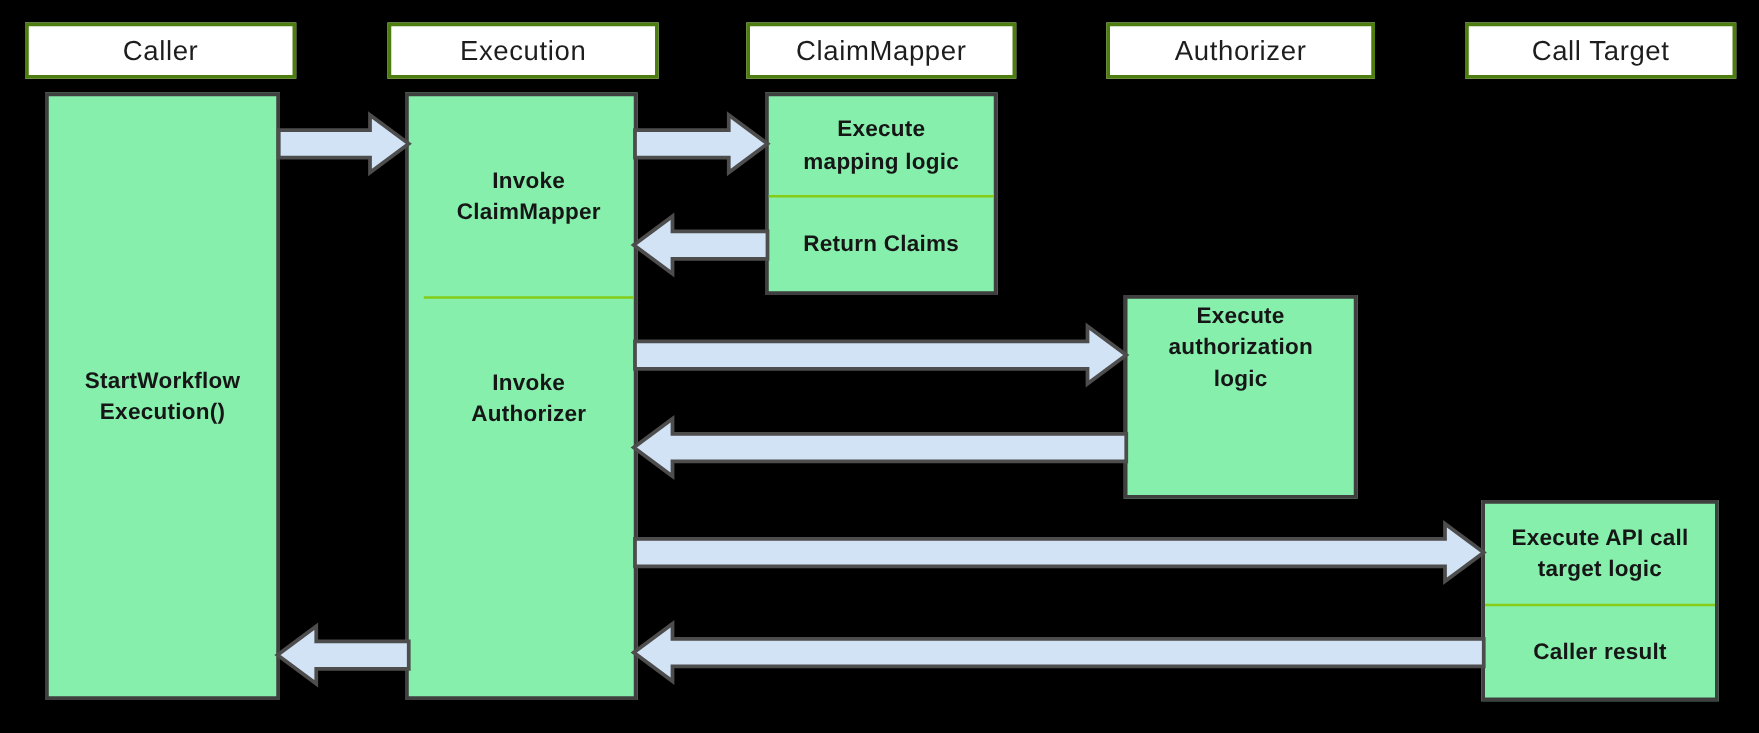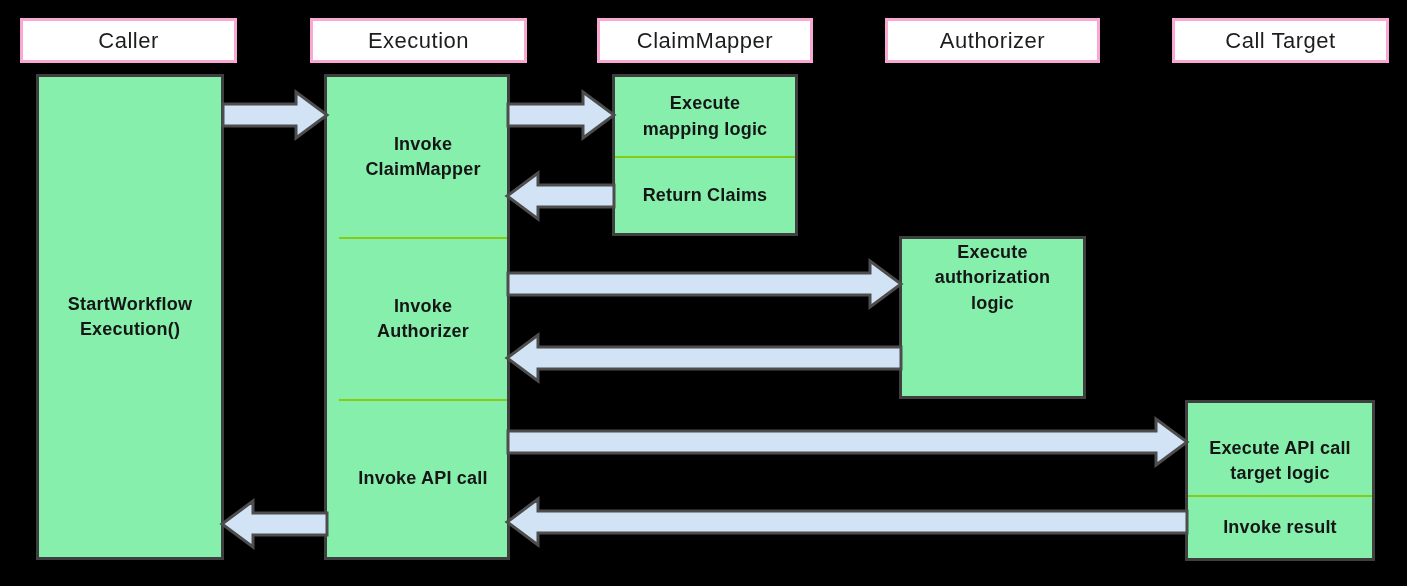--- a/index.html
+++ b/index.html
@@ -9,21 +9,21 @@
     height: 586px;
     background: #000;
     font-family: "Liberation Sans", sans-serif;
     overflow: hidden;
   }
   .hdr {
     position: absolute;
     top: 18px;
     height: 45px;
     background: #ffffff;
-    border: 3px solid #f9a8d4;
+    border: 3px solid #4d7c0f;
     box-sizing: border-box;
     display: flex;
     align-items: center;
     justify-content: center;
     font-size: 22px;
     font-weight: 400;
     letter-spacing: 0.5px;
     color: #1d1d1d;
   }
   .hdr-caller      { left: 20px;   width: 217px; }
@@ -60,21 +60,21 @@
     white-space: pre-line;
     padding: 2px 6px;
   }
   .sec + .sec { border-top: 2px solid #84cc16; }
   .sec.grow { flex: 1 1 auto; }
 
   .box-frontend .sec-1 { height: 160px; }
   .box-frontend .sec-2 { height: 162px; }
   .box-claimmapper .sec-1 { height: 79px; }
   .box-authorizer  .sec-1 { height: 78px; }
-  .box-calltarget  .sec-1 { height: 68px; margin-top: 24px; }
+  .box-calltarget  .sec-1 { height: 80px; }
 
   .arrows-layer {
     position: absolute;
     left: 0; top: 0;
     width: 1407px;
     height: 586px;
     pointer-events: none;
   }
 </style>
 </head>
@@ -107,23 +107,20 @@
 
   <div class="colbox box-frontend">
     <div class="sec sec-1">
       <span>Invoke
 ClaimMapper</span>
     </div>
     <div class="sec sec-2">
       <span>Invoke
 Authorizer</span>
     </div>
-    <div class="sec grow">
-      <span>Invoke API call</span>
-    </div>
   </div>
 
   <div class="colbox box-claimmapper">
     <div class="sec sec-1">
       <span>Execute
 mapping logic</span>
     </div>
     <div class="sec grow">
       <span>Return Claims</span>
     </div>
@@ -136,21 +133,21 @@
 logic</span>
     </div>
   </div>
 
   <div class="colbox box-calltarget">
     <div class="sec sec-1">
       <span>Execute API call
 target logic</span>
     </div>
     <div class="sec grow">
-      <span>Invoke result</span>
+      <span>Caller result</span>
     </div>
   </div>
 
   <svg class="arrows-layer" viewBox="0 0 1407 586" xmlns="http://www.w3.org/2000/svg">
       <polygon points="223,104 296,104 296,92 327,115 296,138 296,126 223,126" fill="#d2e3f5" stroke="#4d4d4d" stroke-width="3" stroke-linejoin="miter"></polygon>
       <polygon points="508,104 583,104 583,92 614,115 583,138 583,126 508,126" fill="#d2e3f5" stroke="#4d4d4d" stroke-width="3" stroke-linejoin="miter"></polygon>
       <polygon points="614,185 538,185 538,173 507,196 538,219 538,207 614,207" fill="#d2e3f5" stroke="#4d4d4d" stroke-width="3" stroke-linejoin="miter"></polygon>
       <polygon points="508,273 870,273 870,261 901,284 870,307 870,295 508,295" fill="#d2e3f5" stroke="#4d4d4d" stroke-width="3" stroke-linejoin="miter"></polygon>
       <polygon points="901,347 538,347 538,335 507,358 538,381 538,369 901,369" fill="#d2e3f5" stroke="#4d4d4d" stroke-width="3" stroke-linejoin="miter"></polygon>
       <polygon points="508,431 1156,431 1156,419 1187,442 1156,465 1156,453 508,453" fill="#d2e3f5" stroke="#4d4d4d" stroke-width="3" stroke-linejoin="miter"></polygon>

